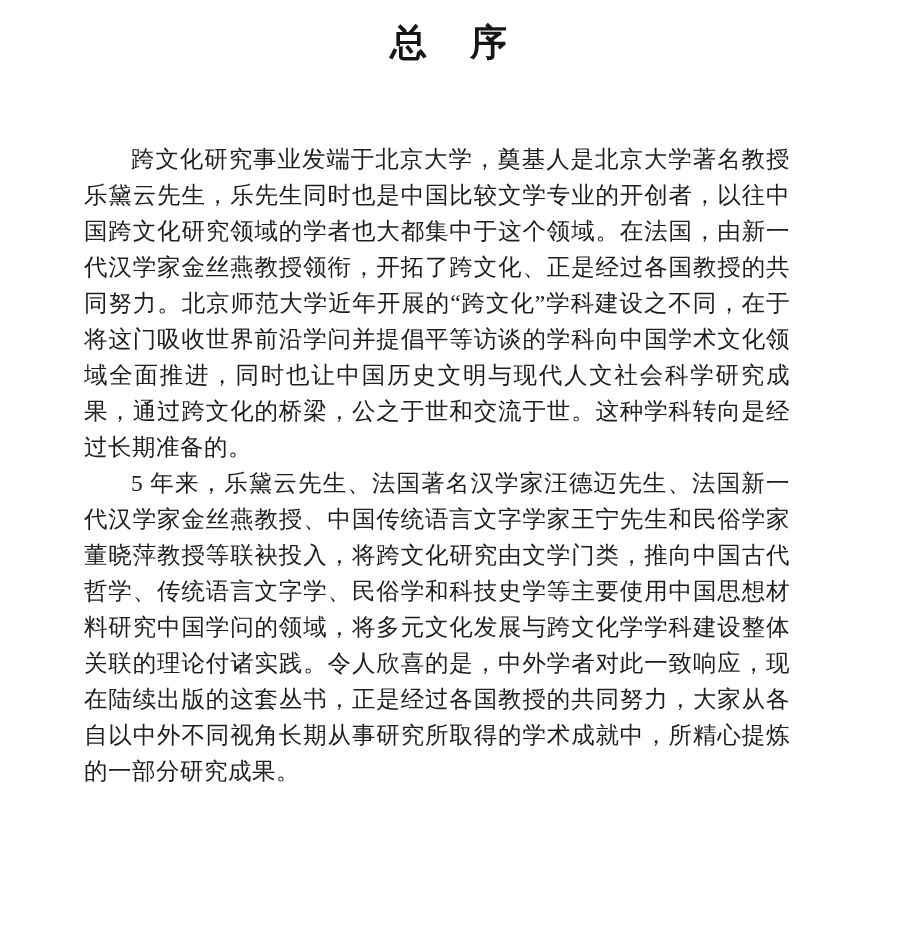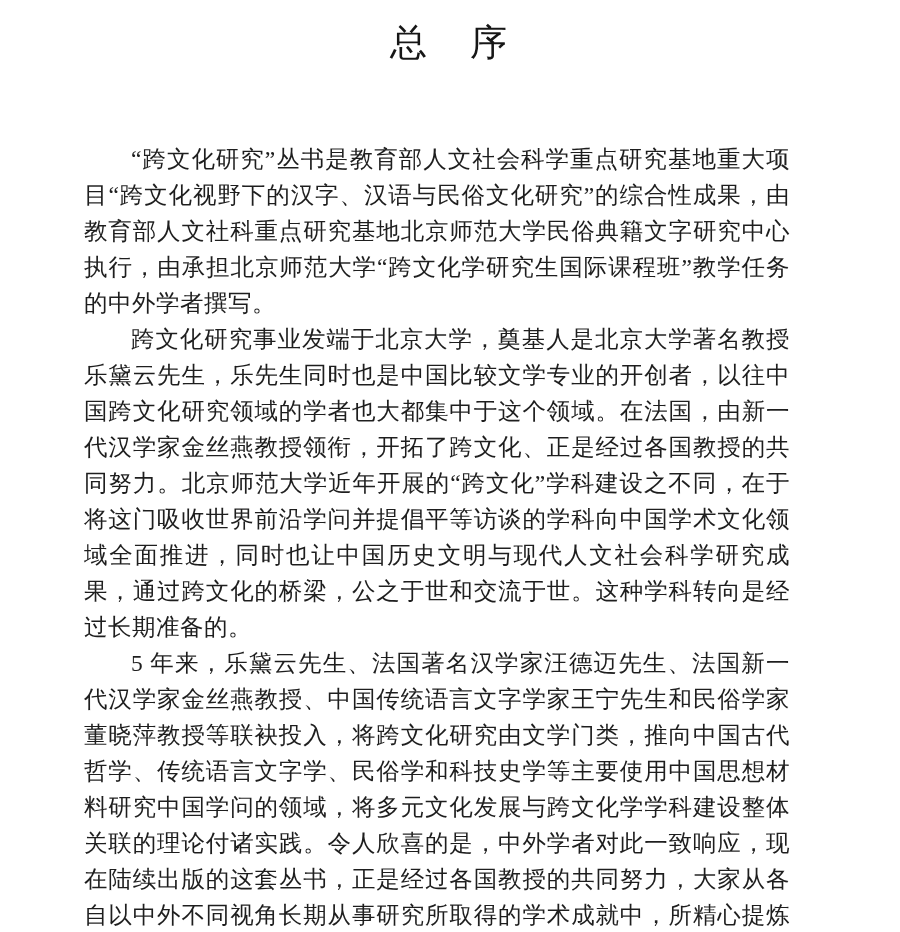--- a/index.html
+++ b/index.html
@@ -17,21 +17,21 @@
     color: #1e1e1e;
   }
   .page-title {
     position: absolute;
     top: 18px;
     left: 0;
     right: 0;
     margin: 0;
     text-align: center;
     font-size: 37px;
-    font-weight: 400;
+    font-weight: 700;
     letter-spacing: 3px;
     color: #161616;
     font-family: "Liberation Serif", "DejaVu Serif", serif;
   }
   .content {
     position: absolute;
     top: 141px;
     left: 84px;
     width: 706px;
   }
@@ -47,18 +47,17 @@
     color: #1e1e1e;
   }
 </style>
 </head>
 <body>
 
 <div class="page">
   <h1 class="page-title">总　序</h1>
 
   <div class="content">
-    <p>“跨文化研究”丛书是教育部人文社会科学重点研究基地重大项目“跨文化视野下的汉字、汉语与民俗文化研究”的综合性成果，由教育部人文社科重点研究基地北京师范大学民俗典籍文字研究中心执行，由承担北京师范大学“跨文化学研究生国际课程班”教学任务的中外学者撰写。</p>
     <p>跨文化研究事业发端于北京大学，奠基人是北京大学著名教授乐黛云先生，乐先生同时也是中国比较文学专业的开创者，以往中国跨文化研究领域的学者也大都集中于这个领域。在法国，由新一代汉学家金丝燕教授领衔，开拓了跨文化、正是经过各国教授的共同努力。北京师范大学近年开展的“跨文化”学科建设之不同，在于将这门吸收世界前沿学问并提倡平等访谈的学科向中国学术文化领域全面推进，同时也让中国历史文明与现代人文社会科学研究成果，通过跨文化的桥梁，公之于世和交流于世。这种学科转向是经过长期准备的。</p>
     <p>5 年来，乐黛云先生、法国著名汉学家汪德迈先生、法国新一代汉学家金丝燕教授、中国传统语言文字学家王宁先生和民俗学家董晓萍教授等联袂投入，将跨文化研究由文学门类，推向中国古代哲学、传统语言文字学、民俗学和科技史学等主要使用中国思想材料研究中国学问的领域，将多元文化发展与跨文化学学科建设整体关联的理论付诸实践。令人欣喜的是，中外学者对此一致响应，现在陆续出版的这套丛书，正是经过各国教授的共同努力，大家从各自以中外不同视角长期从事研究所取得的学术成就中，所精心提炼的一部分研究成果。</p>
 
   </div>
 </div>
 
 </body></html>

